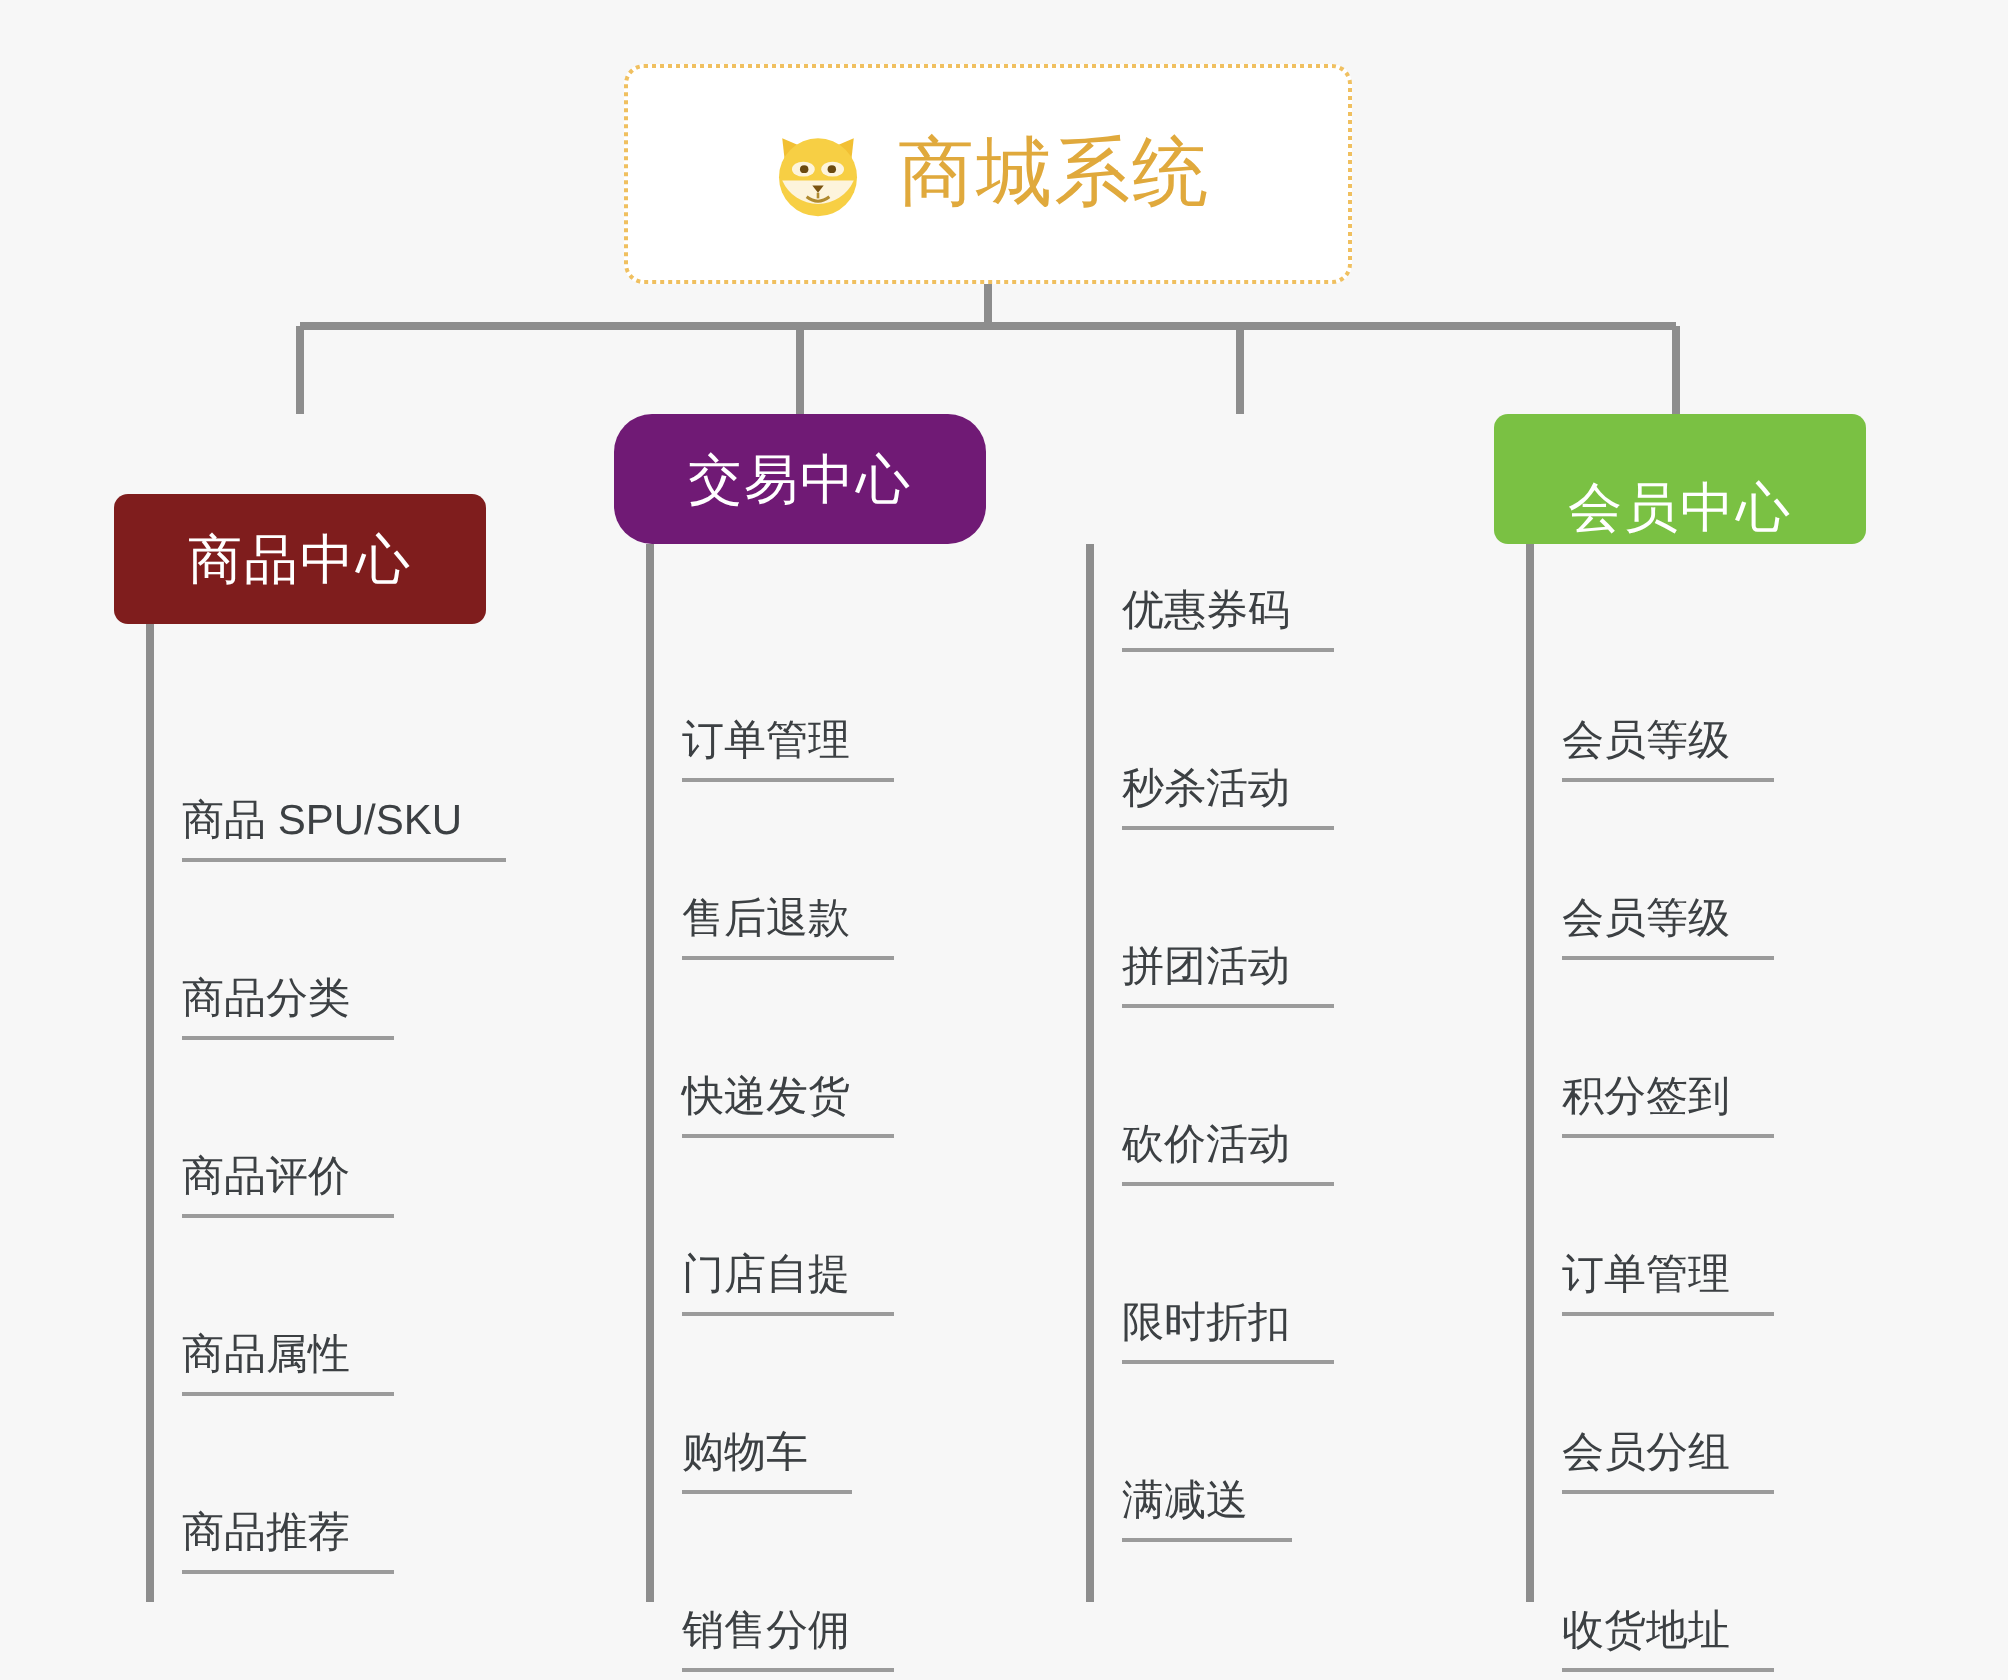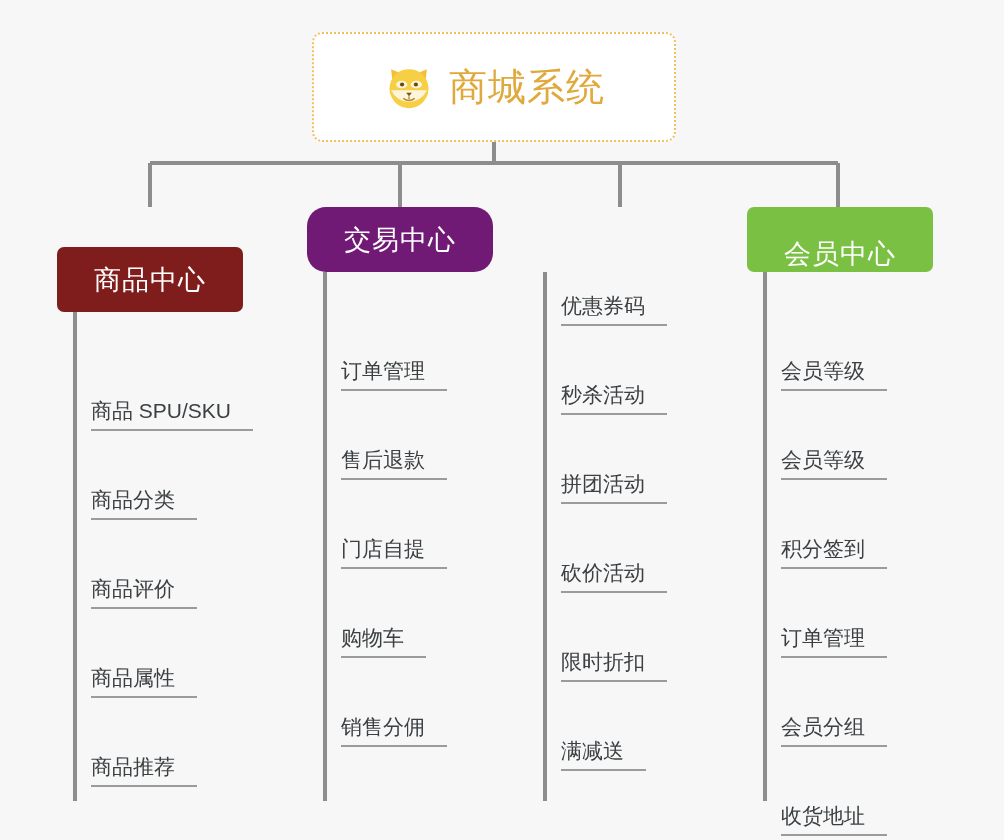--- a/index.html
+++ b/index.html
@@ -187,20 +187,23 @@
       <span>交易中心</span>
     </div>
     <div class="col-items">
       <div class="item">
           <span class="item-label">订单管理</span>
         </div>
       <div class="item">
           <span class="item-label">售后退款</span>
         </div>
       <div class="item">
+          <span class="item-label">快递发货</span>
+        </div>
+      <div class="item">
           <span class="item-label">门店自提</span>
         </div>
       <div class="item">
           <span class="item-label">购物车</span>
         </div>
       <div class="item">
           <span class="item-label">销售分佣</span>
         </div>
     </div>
   </div>

